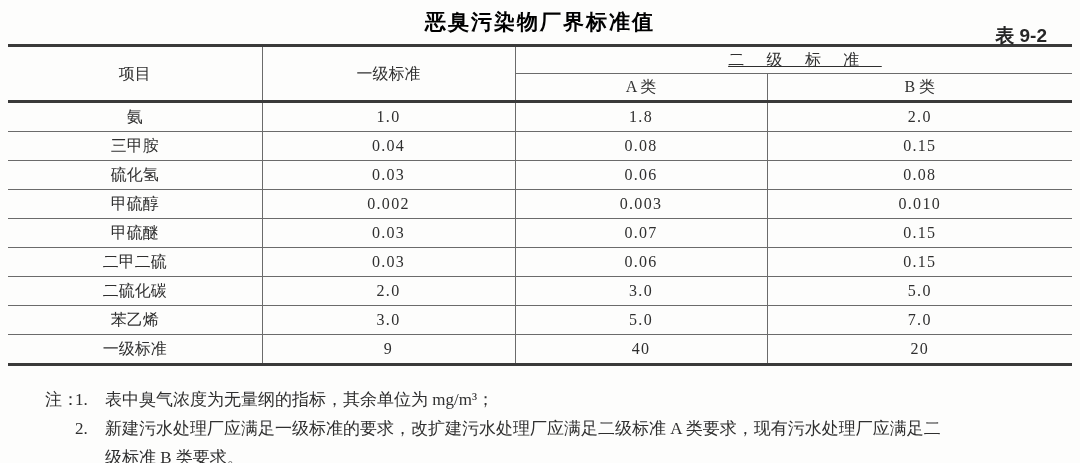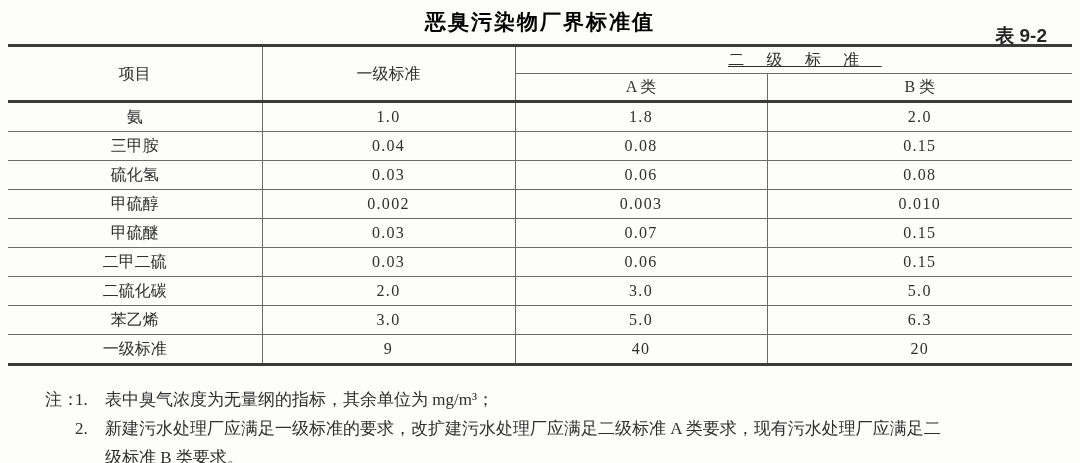--- a/index.html
+++ b/index.html
@@ -133,21 +133,21 @@
       <td>二硫化碳</td>
       <td class="num">2.0</td>
       <td class="num">3.0</td>
       <td class="num">5.0</td>
     </tr>
 
     <tr>
       <td>苯乙烯</td>
       <td class="num">3.0</td>
       <td class="num">5.0</td>
-      <td class="num">6.3</td>
+      <td class="num">7.0</td>
     </tr>
 
     <tr>
       <td>一级标准</td>
       <td class="num">9</td>
       <td class="num">40</td>
       <td class="num">20</td>
     </tr>
   </tbody>
   </table>

